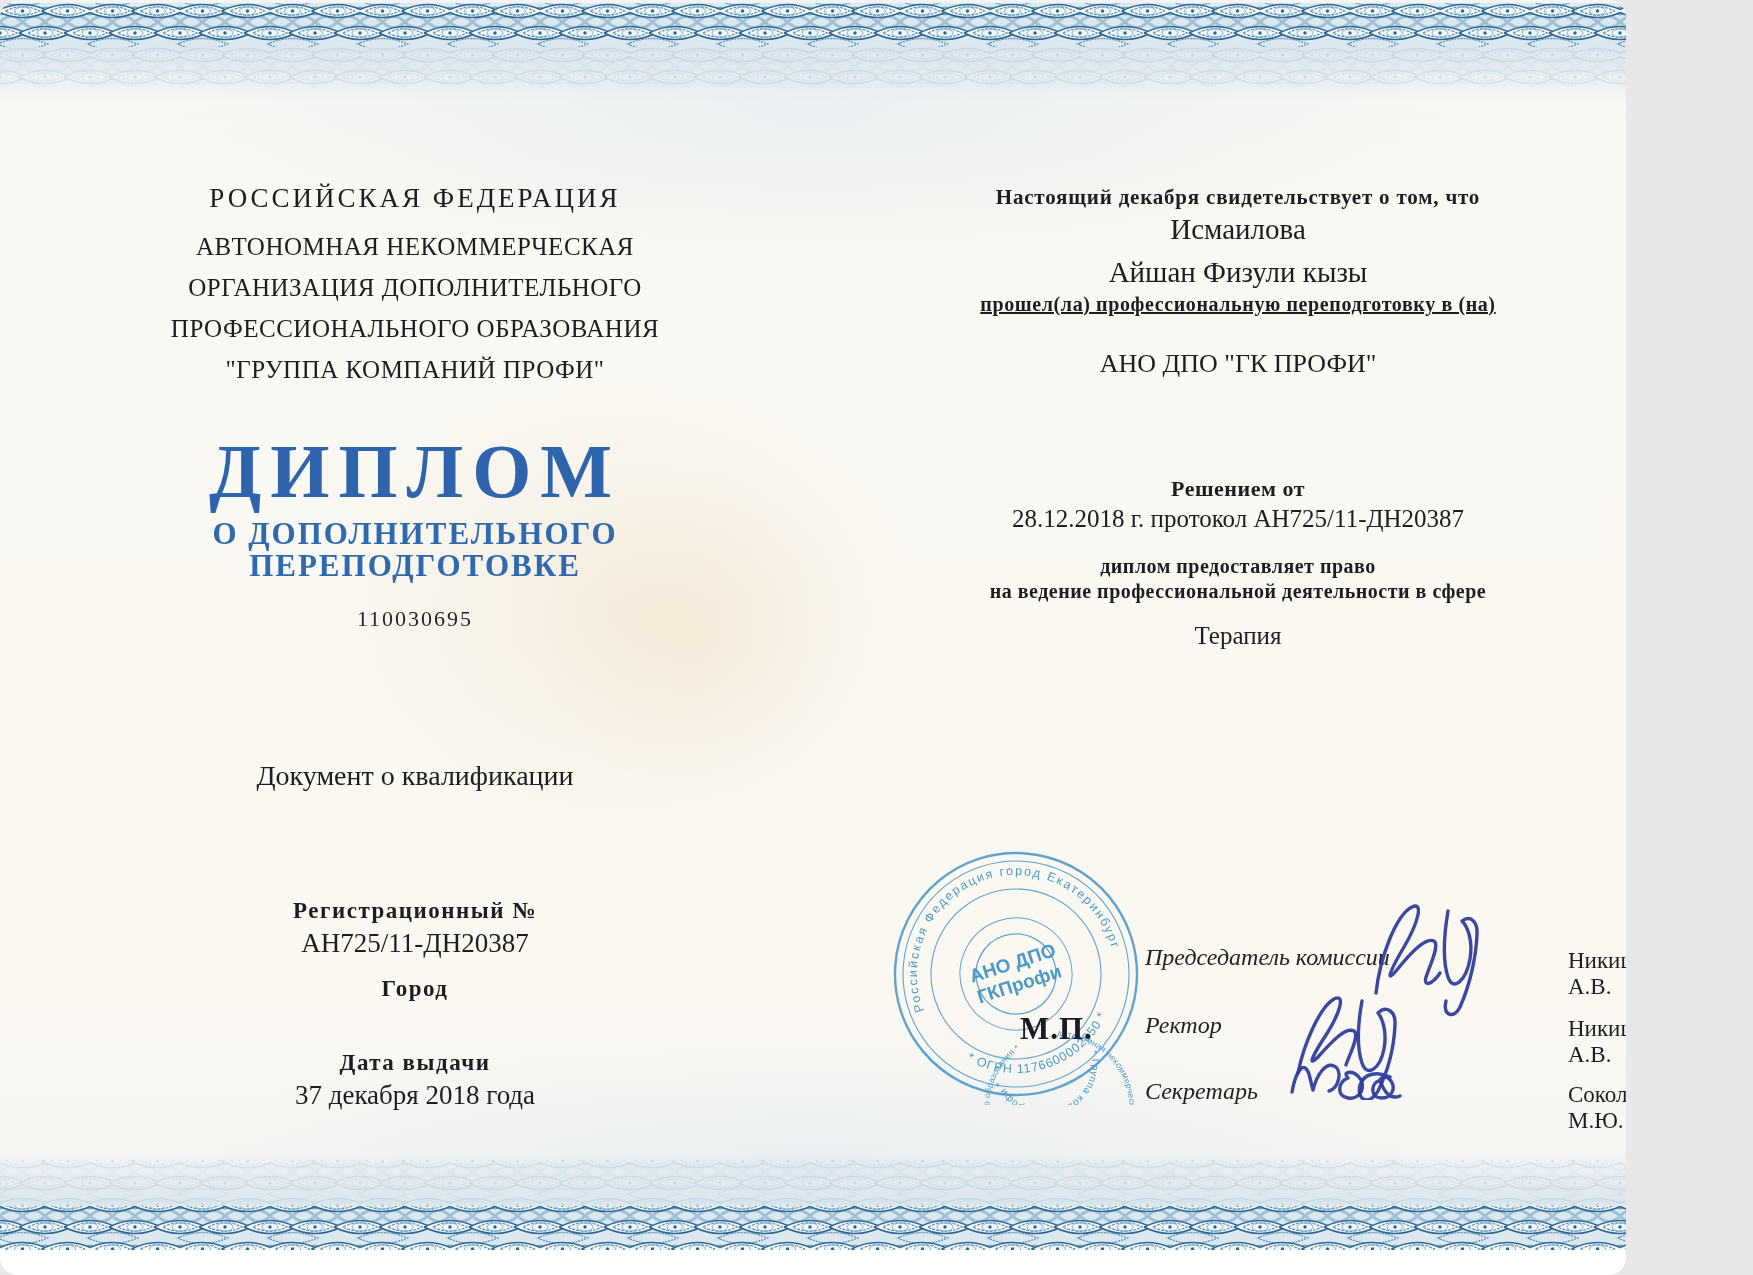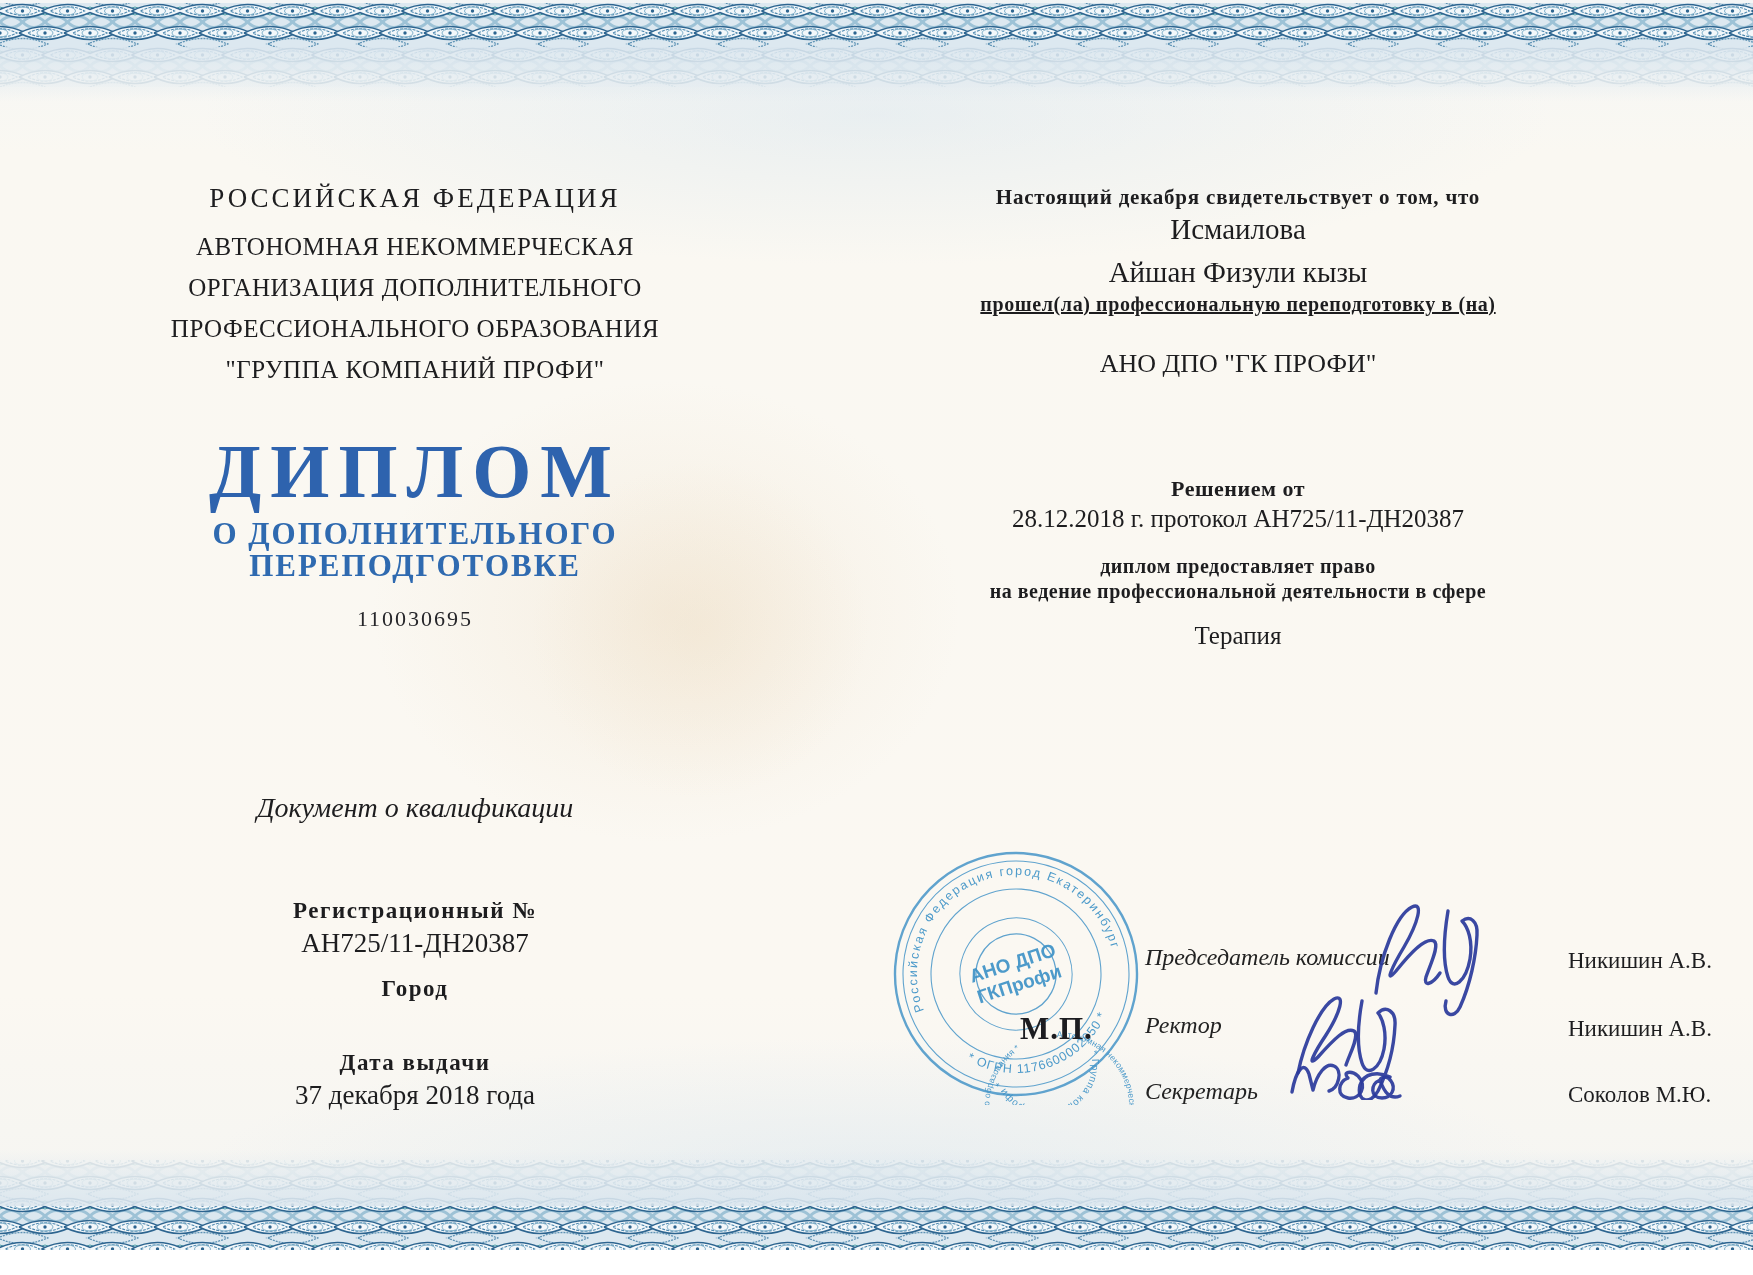--- a/index.html
+++ b/index.html
@@ -1,29 +1,30 @@
 <!DOCTYPE html>
 <html><head>
 <meta charset="utf-8">
 <style>
   html,body{margin:0;padding:0;background:#e8e8e8;}
   .page{
-    position:relative; width:1753px; height:1275px; overflow:hidden;
+    position:relative; width:1626px; height:1275px; overflow:hidden;
     font-family:"Liberation Serif","DejaVu Serif",serif; color:#1d1d1f;
     background:
       radial-gradient(ellipse 420px 330px at 38% 48%, rgba(236,219,193,0.35), rgba(236,219,193,0) 70%),
       radial-gradient(ellipse 900px 200px at 50% 9%, rgba(214,228,238,0.45), rgba(214,228,238,0) 75%),
       radial-gradient(ellipse 900px 180px at 50% 92%, rgba(214,228,238,0.45), rgba(214,228,238,0) 75%),
       linear-gradient(180deg,#f4f6f6 0%, #faf8f2 12%, #fbf8f2 78%, #f5f5f2 94%, #f2f4f5 100%);
+    border-radius: 18px;
   }
   .abs{position:absolute;}
   .lc{position:absolute; left:150px; width:530px; text-align:center;}
   .rc{position:absolute; left:923px; width:630px; text-align:center;}
   .b{font-weight:bold;}
-  .i{font-style:italic;margin-top:32px;}
+  .i{}
   .country{top:183px; font-size:27px; letter-spacing:3px;}
   .orgline{font-size:25px; letter-spacing:0.5px; line-height:30px;margin-top:11px;}
   .title{top:430px; font-size:76px; line-height:82px; font-weight:bold; letter-spacing:9px; color:#2e63ae;}
   .sub1{top:516px; font-size:31px; letter-spacing:2px; color:#2f6ab0;}
   .sub2{top:548px; font-size:31px; letter-spacing:2px; color:#2f6ab0;}
   .blankno{top:606px; font-size:22px; letter-spacing:2px; color:#26262a;}
   .docqual{top:760px; font-size:28px;}
   .lbl{font-size:23px; letter-spacing:1.5px;}
   .val{font-size:27px;}
   .statement{top:185px; font-size:21px; letter-spacing:0.8px;}

